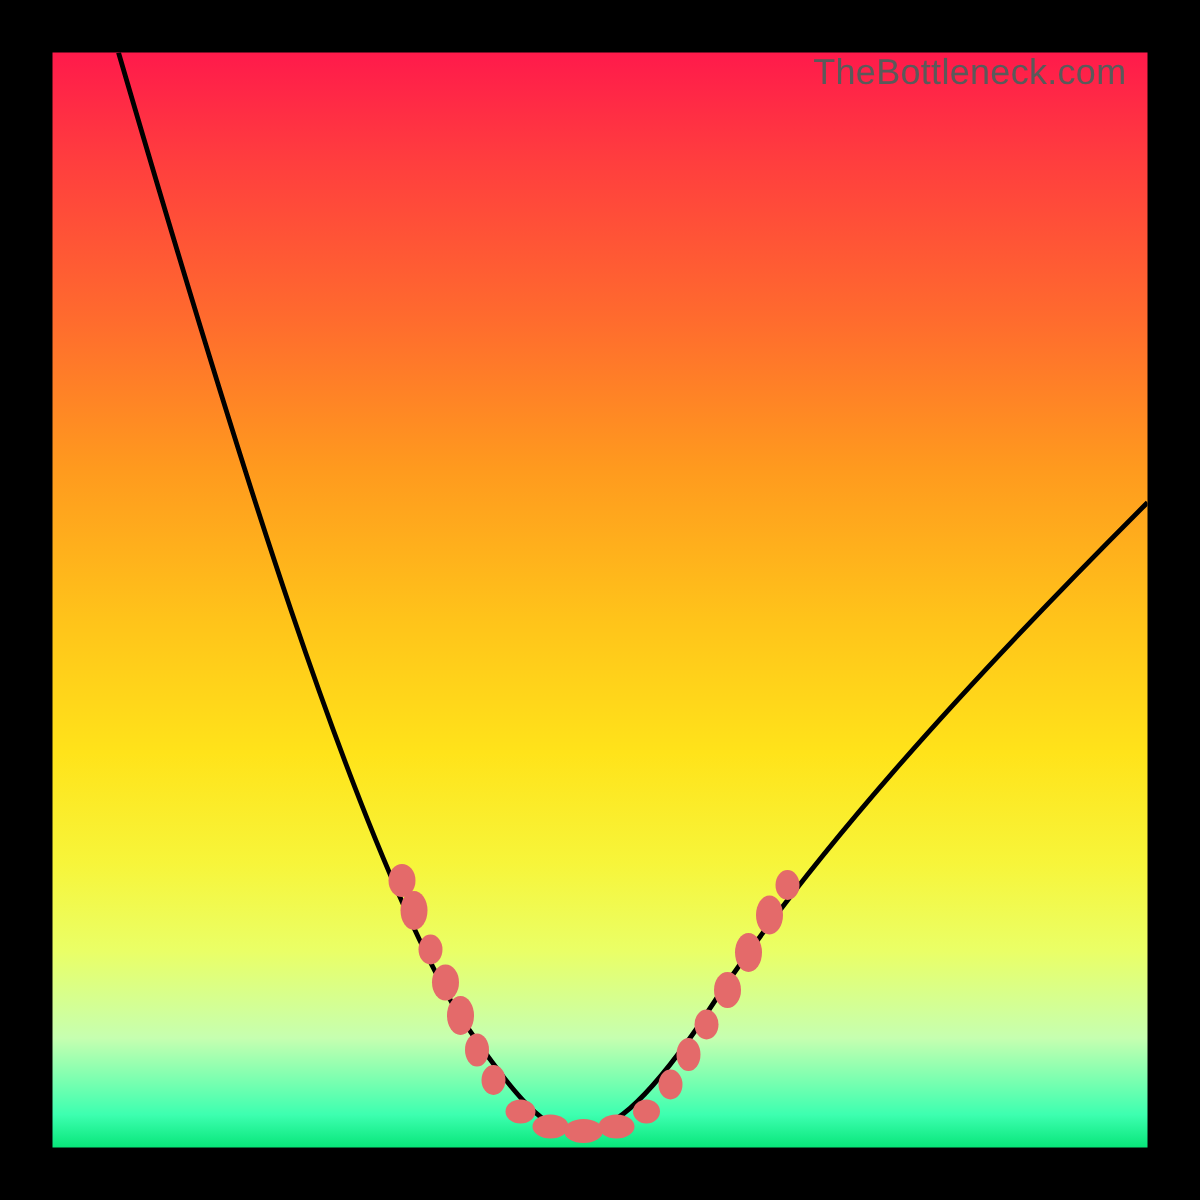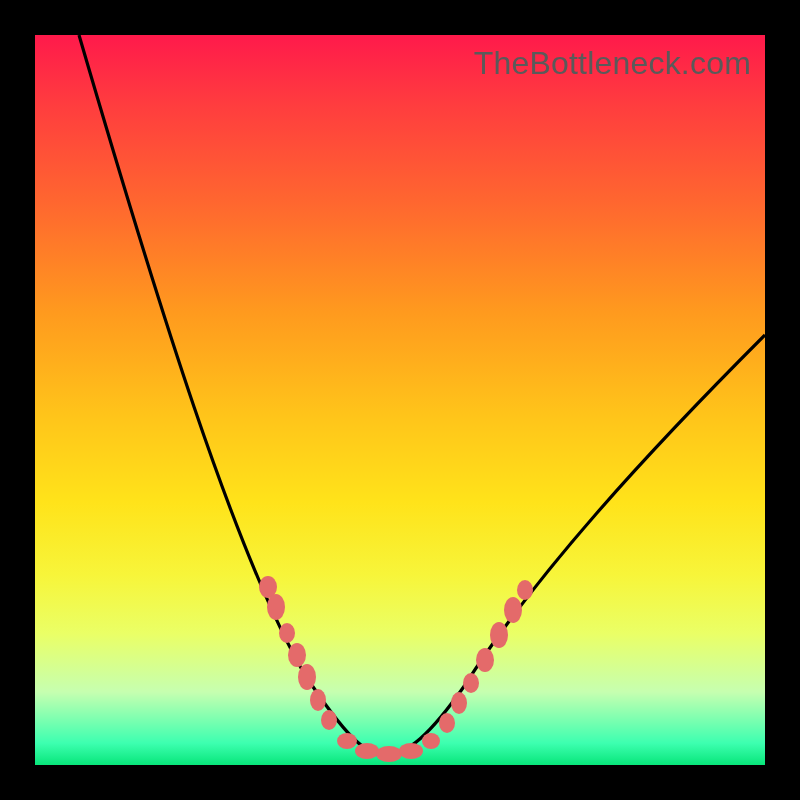--- a/index.html
+++ b/index.html
@@ -33,24 +33,24 @@
       #ffe31a 64%,
       #f7f53a 74%,
       #eaff66 82%,
       #c6ffb0 90%,
       #3dffb0 97%,
       #08e67a 100%
     );
   }
   .attribution {
     position: absolute;
-    top: 10px;
+    top: 0;
     right: 14px;
     color: #5a5a5a;
-    font-size: 32px;
+    font-size: 24px;
     font-weight: 500;
     letter-spacing: 0.2px;
     user-select: none;
   }
   svg.curve {
     position: absolute;
     left: 0;
     top: 0;
     width: 730px;
     height: 730px;

